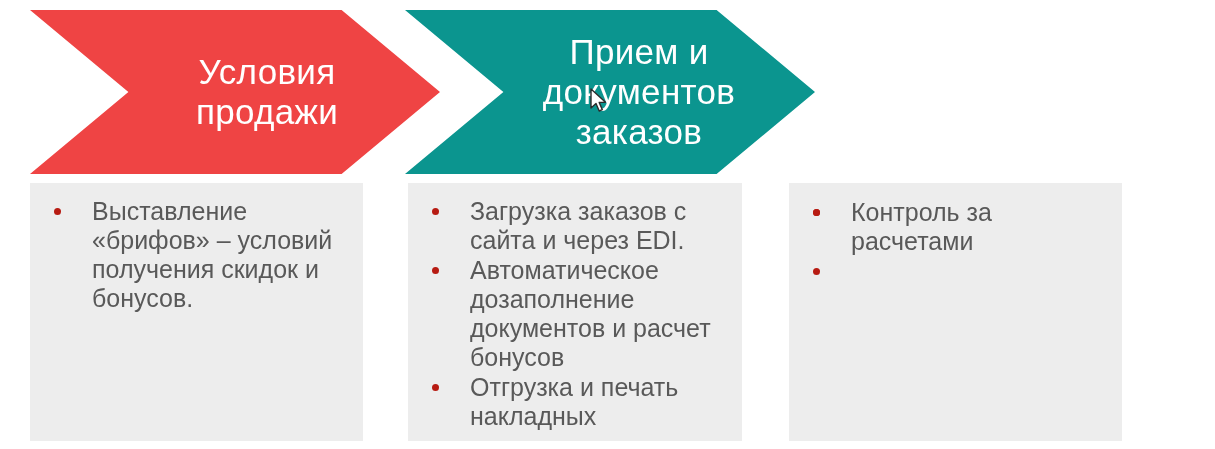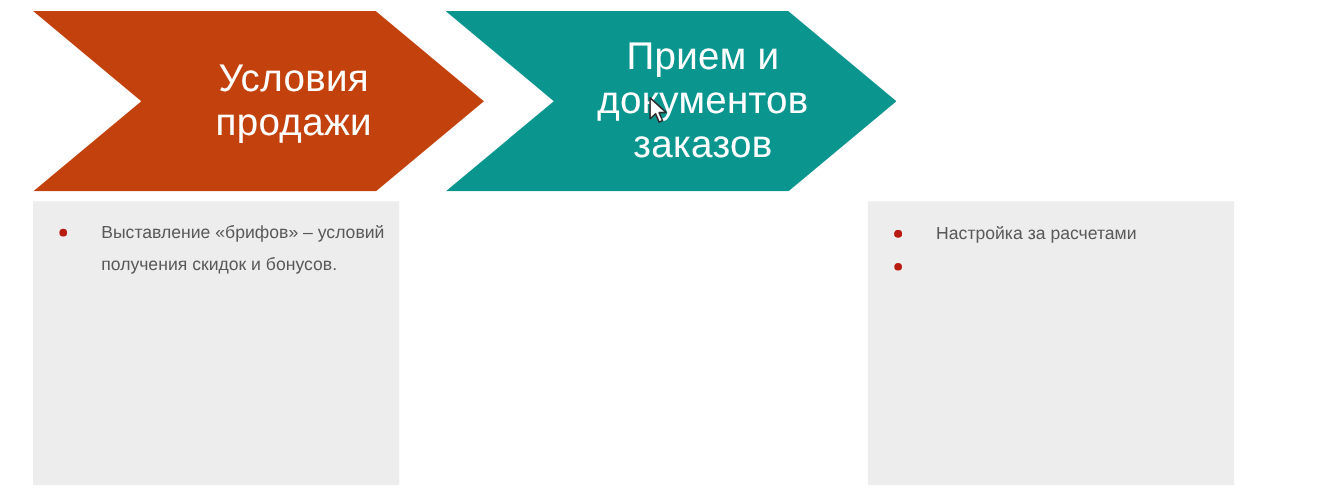--- a/index.html
+++ b/index.html
@@ -41,21 +41,21 @@
     line-height: 40px;
     text-align: center;
     letter-spacing: 0.3px;
     white-space: pre-line;
     font-weight: 400;
   }
 
   .chev-1 {
     left: 30px;
     width: 410px;
-    background: #c2410c;
+    background: #ef4444;
     clip-path: polygon(0 0, 76% 0, 100% 50%, 76% 100%, 0 100%, 24% 50%);
   }
   .chev-1 .chev-label { padding-left: 64px; }
 
   .chev-2 {
     left: 405px;
     width: 410px;
     background: #0B958F;
     clip-path: polygon(0 0, 76% 0, 100% 50%, 76% 100%, 0 100%, 24% 50%);
   }
@@ -85,21 +85,21 @@
   .bullets {
     list-style: none;
     margin: 0;
     padding: 0;
   }
   .bullet-item {
     position: relative;
     padding-left: 52px;
     margin: 0 0 1px 0;
     color: #595959;
-    font-size: 16px;
+    font-size: 25px;
     line-height: 29px;
     font-weight: 400;
   }
   .bullet-dot {
     position: absolute;
     left: 14px;
     top: 11px;
     width: 7px;
     height: 7px;
     border-radius: 50%;
@@ -135,30 +135,46 @@
       </li>
     </ul>
   </div>
 
   <div class="chevron chev-2">
     <div class="chev-label">Прием и
 документов
 заказов</div>
   </div>
 
+  <div class="panel panel-2">
+    <ul class="bullets">
+      <li class="bullet-item">
+        <span class="bullet-dot"></span>
+        <span>Загрузка заказов с сайта и через EDI.</span>
+      </li>
+      <li class="bullet-item">
+        <span class="bullet-dot"></span>
+        <span>Автоматическое дозаполнение документов  и расчет бонусов</span>
+      </li>
+      <li class="bullet-item">
+        <span class="bullet-dot"></span>
+        <span>Отгрузка и печать накладных</span>
+      </li>
+    </ul>
+  </div>
 
 
   <div class="panel panel-3">
     <ul class="bullets">
       <li class="bullet-item">
         <span class="bullet-dot"></span>
       </li>
       <li class="bullet-item">
         <span class="bullet-dot"></span>
-        <span>Настройка за расчетами</span>
+        <span>Контроль за расчетами</span>
       </li>
       <li class="bullet-item">
         <span class="bullet-dot"></span>
       </li>
     </ul>
   </div>
 
   <div class="cursor">
     <svg width="20" height="28" viewBox="0 0 20 28" xmlns="http://www.w3.org/2000/svg">
       <polygon points="1,1 1,20 6,15.5 9.2,23 12.3,21.6 9.2,14.4 15.5,14.2" fill="#FFFFFF" stroke="#2B2B2B" stroke-width="1.4" stroke-linejoin="round"></polygon>

